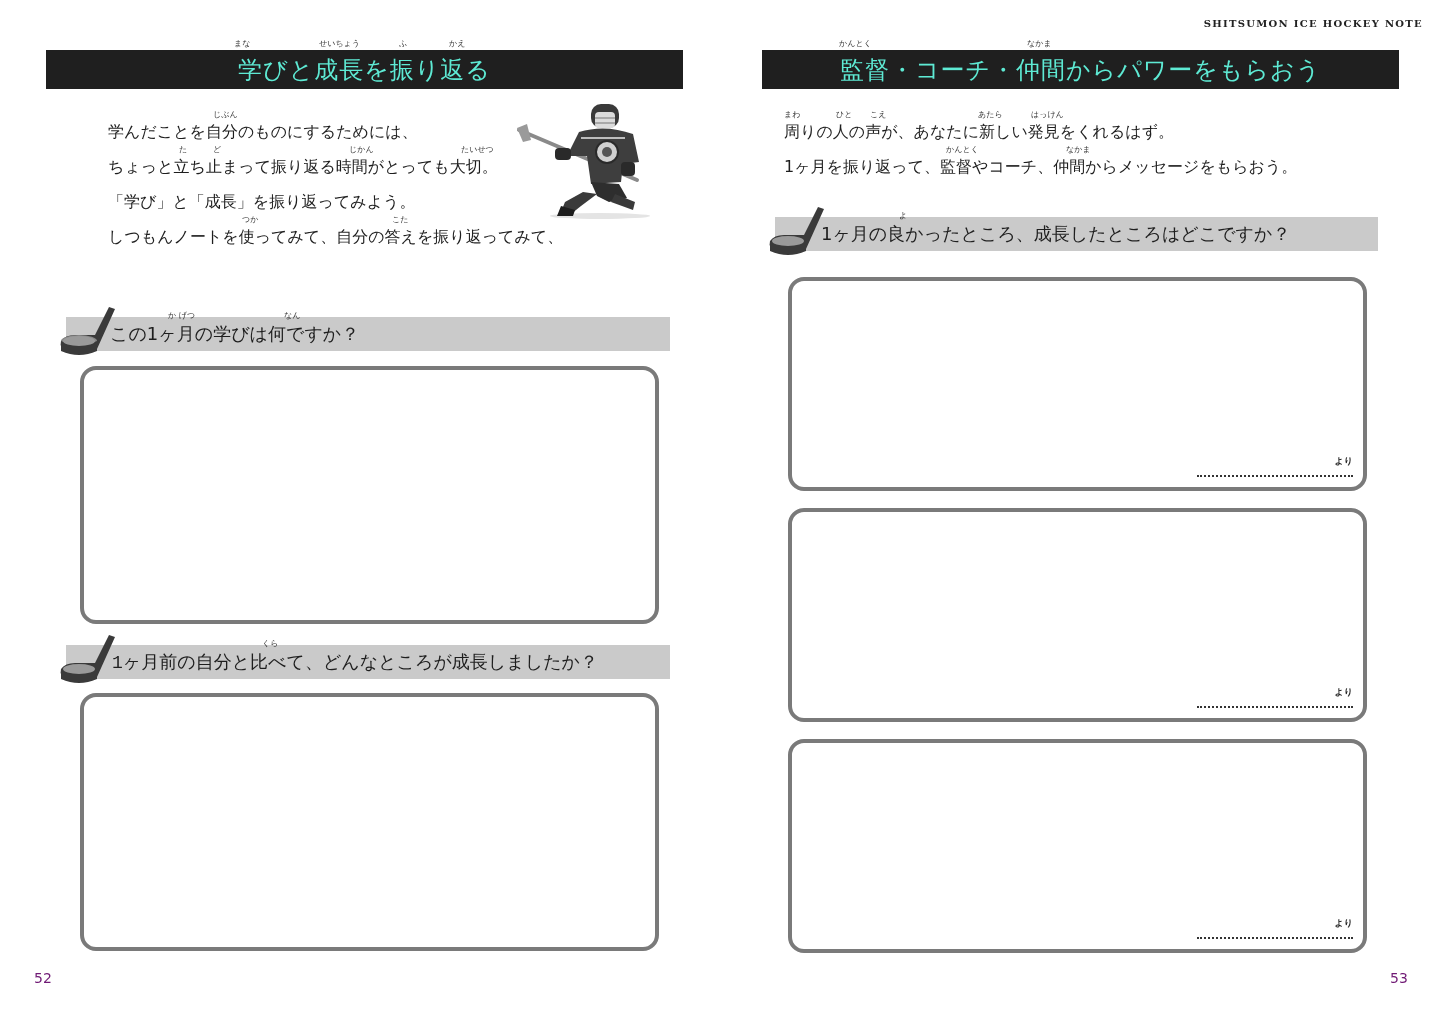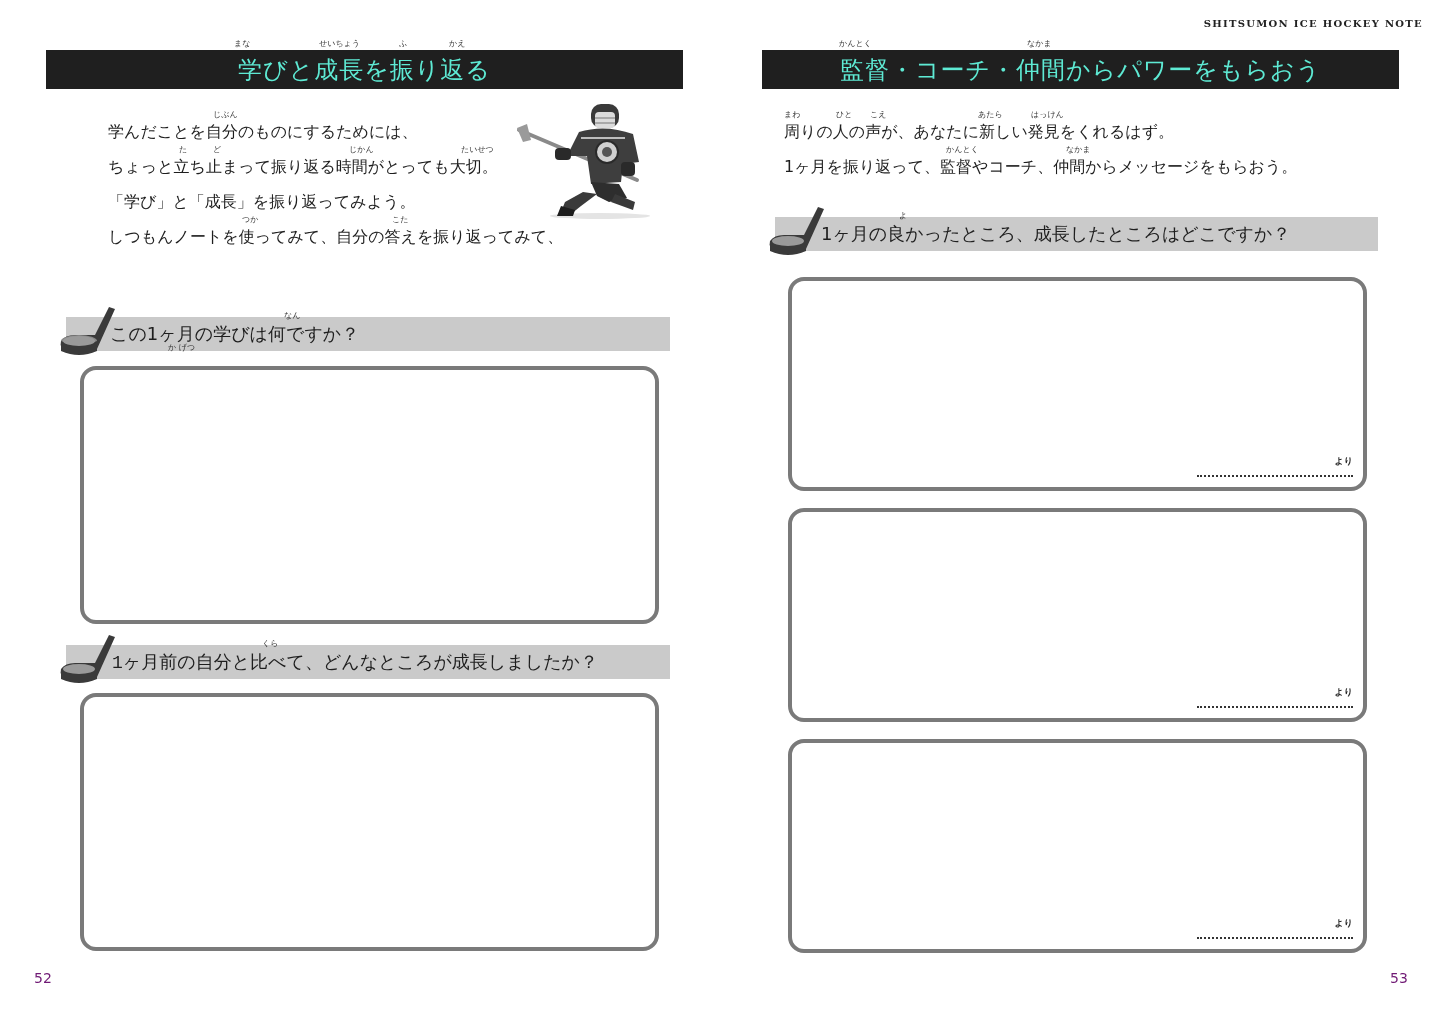--- a/index.html
+++ b/index.html
@@ -98,21 +98,21 @@
   <rect x="40" y="50" width="16" height="12" rx="4" fill="#2a2a2a"></rect>
   <rect x="106" y="64" width="14" height="14" rx="4" fill="#2a2a2a"></rect>
   <path d="M76 84 L104 86 L112 100 L94 104 L82 98 Z" fill="#2e2e2e"></path>
   <path d="M82 96 L66 108 L56 116 L46 114 L50 104 L68 94 Z" fill="#3a3a3a"></path>
   <path d="M46 108 L60 112 L58 118 L42 118 Z" fill="#1e1e1e"></path>
   <path d="M100 96 L120 104 L118 112 L96 104 Z" fill="#3a3a3a"></path>
 </svg>
 
 <div class="qbar" style="left:66px; top:317px; width:604px;">
   <div class="qtext" style="margin-left:44px;">
-    <span class="rt" style="left:58px;margin-top:32px;">か げつ</span>
+    <span class="rt" style="left:58px;">か げつ</span>
     <span class="rt" style="left:174px;">なん</span>
     <span>この1ヶ月の学びは何ですか？</span>
   </div>
 </div>
 <svg class="stick" style="left:57px; top:305px;" viewBox="0 0 58 54">
   <path d="M52 2 L58 4 L40 44 L10 44 Q2 44 4 36 Q8 30 18 30 L38 30 Z" fill="#3a3a3a"></path>
   <ellipse cx="22" cy="36" rx="18" ry="6" fill="#888"></ellipse>
   <path d="M4 36 L4 46 Q22 54 40 46 L40 36 Q22 44 4 36 Z" fill="#3a3a3a"></path>
   <ellipse cx="22" cy="36" rx="16" ry="5" fill="#9a9a9a"></ellipse>
 </svg>

